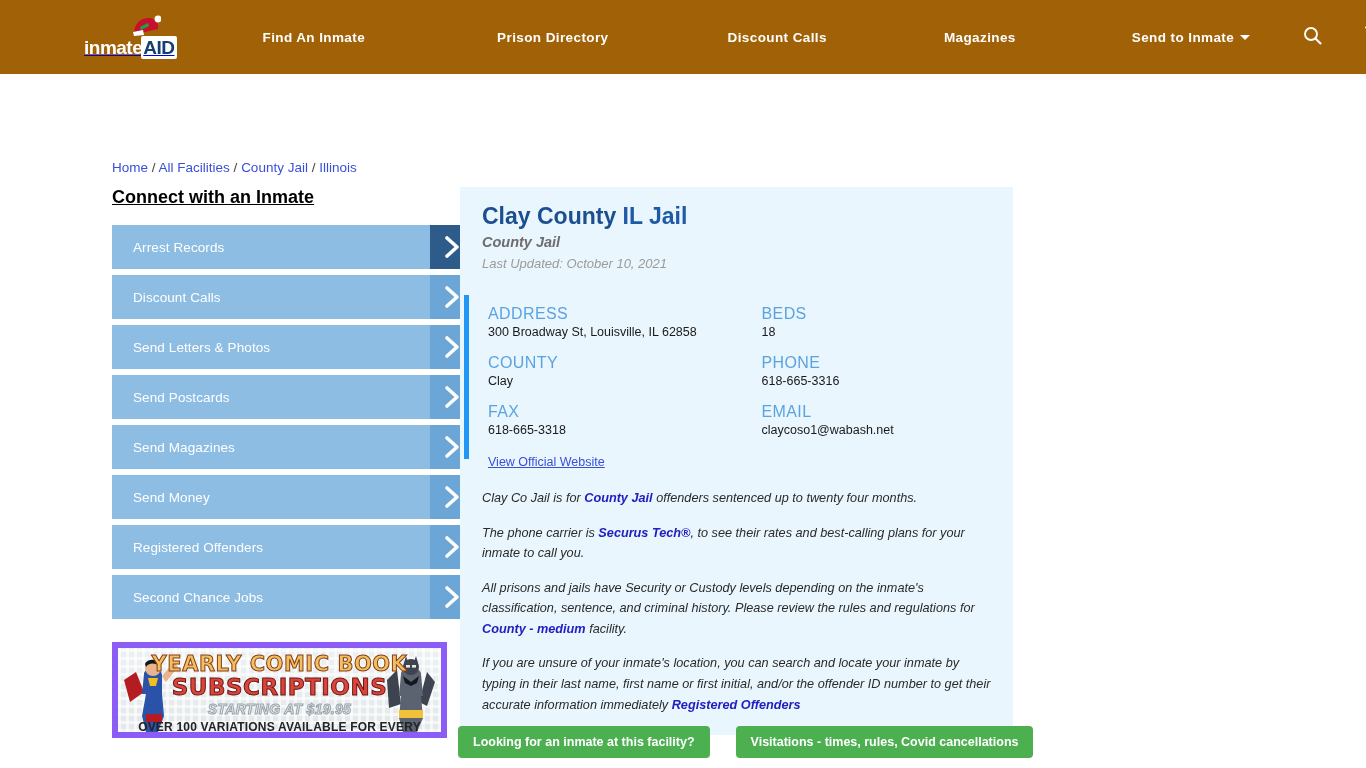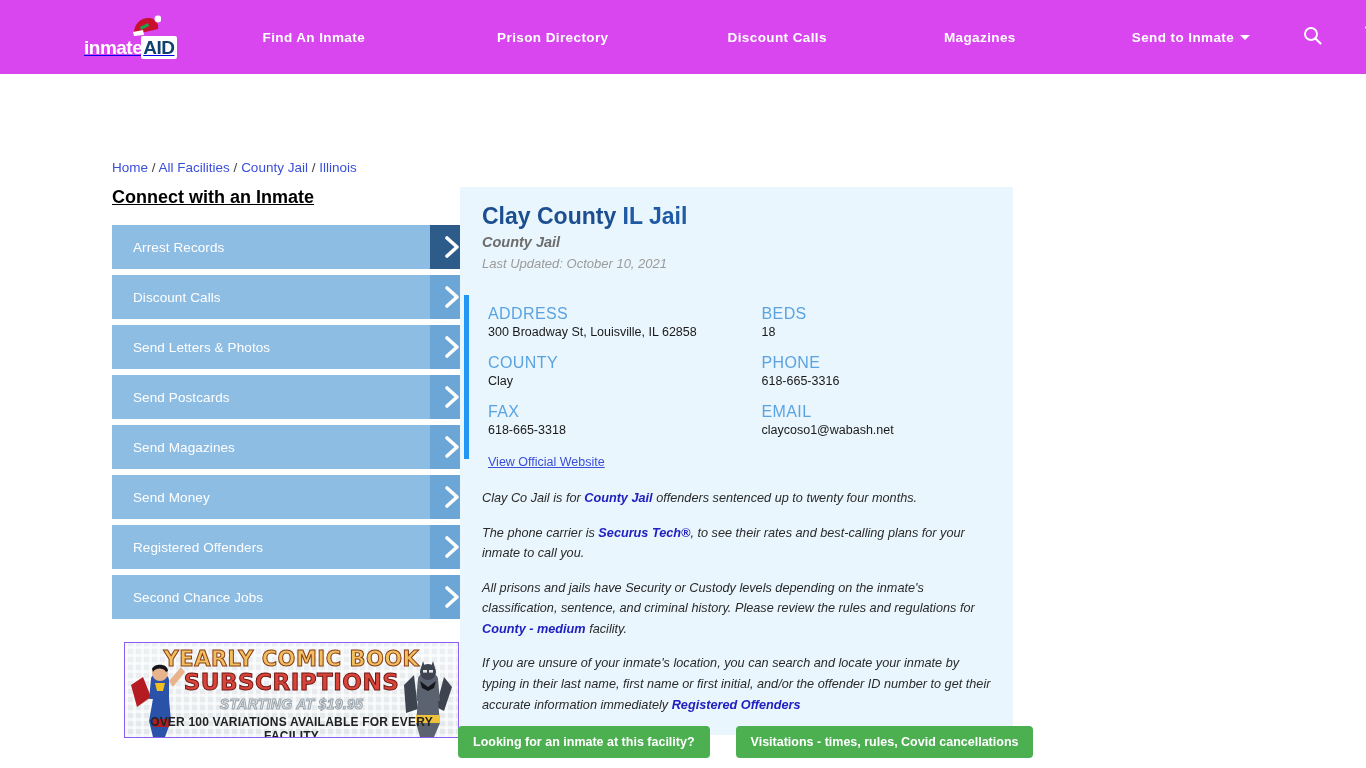--- a/index.html
+++ b/index.html
@@ -6,21 +6,21 @@
   html, body {
     width: 1366px; height: 768px;
     background: #ffffff;
     font-family: "Liberation Sans", sans-serif;
     overflow: hidden;
   }
 
   
   .topbar {
     height: 74px; width: 100%;
-    background: #d946ef;
+    background: #a16207;
     display: flex; align-items: center;
     position: relative;
   }
   .logo-wrap {
     margin-left: 84px; width: 100px; height: 40px;
     position: relative; display: flex; align-items: flex-end;
   }
   .logo-text {
     font-size: 19px; font-weight: bold; color: #ffffff;
     letter-spacing: -0.5px; line-height: 1;
@@ -92,24 +92,24 @@
   .side-item .chev {
     position: absolute; right: 0; top: 0;
     width: 44px; height: 44px; background: #6ba6d6;
     display: flex; align-items: center; justify-content: center;
   }
   .side-item.active .chev { background: #2d5c8a; }
   .chev svg { display: block; }
 
   
   .ad {
-    position: absolute; left: 124px; top: 568px;
+    position: absolute; left: 112px; top: 568px;
     width: 335px; height: 96px;
     background: #e7ecef; overflow: hidden;
-    border: 1px solid #8b5cf6; cursor: pointer;
+    border: 6px solid #8b5cf6; cursor: pointer;
   }
   .ad-sky { position: absolute; inset: 0; background: linear-gradient(#eef1f3, #e2e7ea); }
   .ad-sky::before{
     content:""; position:absolute; inset:0;
     background-image: repeating-linear-gradient(0deg, rgba(255,255,255,0.6) 0 3px, transparent 3px 8px),
                       repeating-linear-gradient(90deg, rgba(255,255,255,0.6) 0 3px, transparent 3px 8px);
   }
   .ad-l1 {
     position: absolute; top: 4px; left: 0; width: 100%; text-align: center;
     font-size: 21px; font-weight: bold; color: #f0c060;

